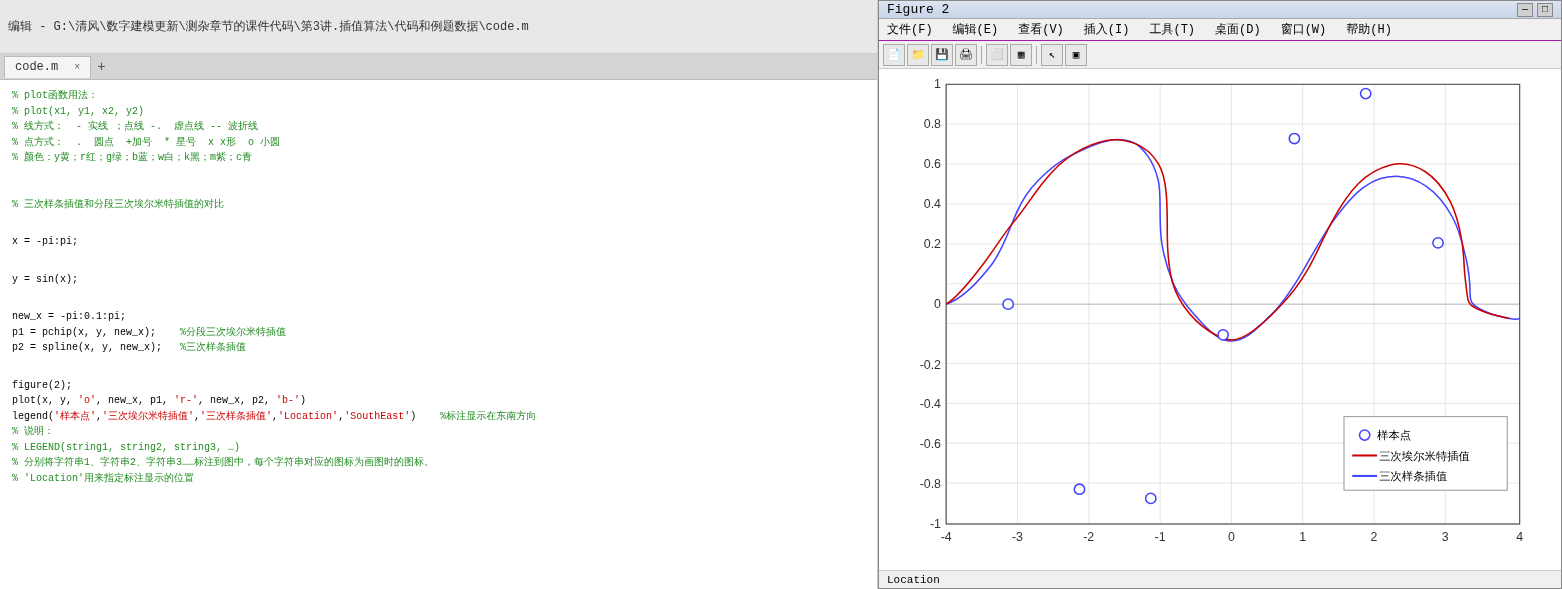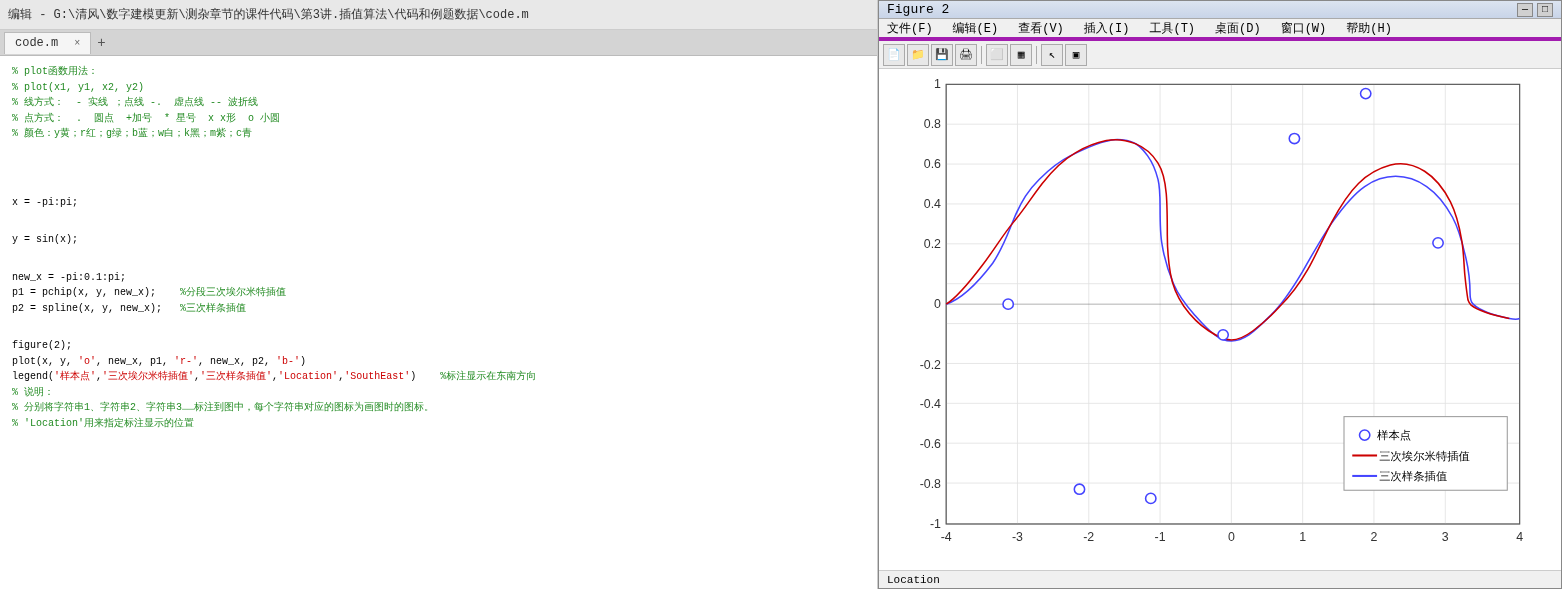--- a/index.html
+++ b/index.html
@@ -17,21 +17,21 @@
       width: 878px;
       height: 589px;
       background: #ffffff;
       display: flex;
       flex-direction: column;
       border-right: 1px solid #ccc;
     }
 
     .editor-titlebar {
       background: #e8e8e8;
-      padding: 6px 8px;
+      padding: 18px 8px;
       font-size: 12px;
       color: #333;
       border-bottom: 1px solid #ccc;
       white-space: nowrap;
       overflow: hidden;
       text-overflow: ellipsis;
     }
 
     .editor-tabs {
       background: #d4d4d4;
@@ -133,21 +133,21 @@
       justify-content: center;
     }
 
     .figure-menubar {
       background: #f0f0f0;
       padding: 2px 4px;
       font-size: 12px;
       color: #000;
       display: flex;
       gap: 12px;
-      border-bottom: 4px solid #a21caf;
+      border-bottom: 1px solid #a21caf;
       height: 22px;
       align-items: center;
     }
 
     .menu-item {
       cursor: pointer;
       padding: 0 4px;
     }
 
     .figure-toolbar {
@@ -218,29 +218,31 @@
   </div>
   <div class="editor-content">
 
     <span class="code-line c-comment">% plot函数用法：</span>
     <span class="code-line c-comment">% plot(x1, y1, x2, y2)</span>
     <span class="code-line c-comment">% 线方式：  - 实线 ；点线 -.  虚点线 -- 波折线</span>
     <span class="code-line c-comment">% 点方式：  .  圆点  +加号  * 星号  x x形  o 小圆</span>
     <span class="code-line c-comment">% 颜色：y黄；r红；g绿；b蓝；w白；k黑；m紫；c青</span>
     <span class="code-line">&nbsp;</span>
     <span class="code-line">&nbsp;</span>
+    <span class="code-line c-comment">% 三次样条插值和分段三次埃尔米特插值的对比</span>
     <span class="code-line c-normal">x = -pi:pi;</span>
     <span class="code-line c-normal">y = sin(x);</span>
     <span class="code-line c-normal">new_x = -pi:0.1:pi;</span>
     <span class="code-line"><span class="c-normal">p1 = pchip(x, y, new_x);    </span><span class="c-comment">%分段三次埃尔米特插值</span></span>
     <span class="code-line"><span class="c-normal">p2 = spline(x, y, new_x);   </span><span class="c-comment">%三次样条插值</span></span>
     <span class="code-line c-normal">figure(2);</span>
     <span class="code-line"><span class="c-normal">plot(x, y, </span><span class="c-string">'o'</span><span class="c-normal">, new_x, p1, </span><span class="c-string">'r-'</span><span class="c-normal">, new_x, p2, </span><span class="c-string">'b-'</span><span class="c-normal">)</span></span>
     <span class="code-line"><span class="c-normal">legend(</span><span class="c-string">'样本点'</span><span class="c-normal">,</span><span class="c-string">'三次埃尔米特插值'</span><span class="c-normal">,</span><span class="c-string">'三次样条插值'</span><span class="c-normal">,</span><span class="c-string">'Location'</span><span class="c-normal">,</span><span class="c-string">'SouthEast'</span><span class="c-normal">)    </span><span class="c-comment">%标注显示在东南方向</span></span>
     <span class="code-line c-comment">% 说明：</span>
+    <span class="code-line c-comment">% LEGEND(string1, string2, string3, …)</span>
     <span class="code-line c-comment">% 分别将字符串1、字符串2、字符串3……标注到图中，每个字符串对应的图标为画图时的图标。</span>
     <span class="code-line c-comment">% 'Location'用来指定标注显示的位置</span>
   </div>
 </div>
 
 <div class="figure-panel">
   <div class="figure-titlebar">
     <span class="figure-title-text">Figure 2</span>
     <div class="figure-title-buttons">
       <div class="title-btn">—</div>

